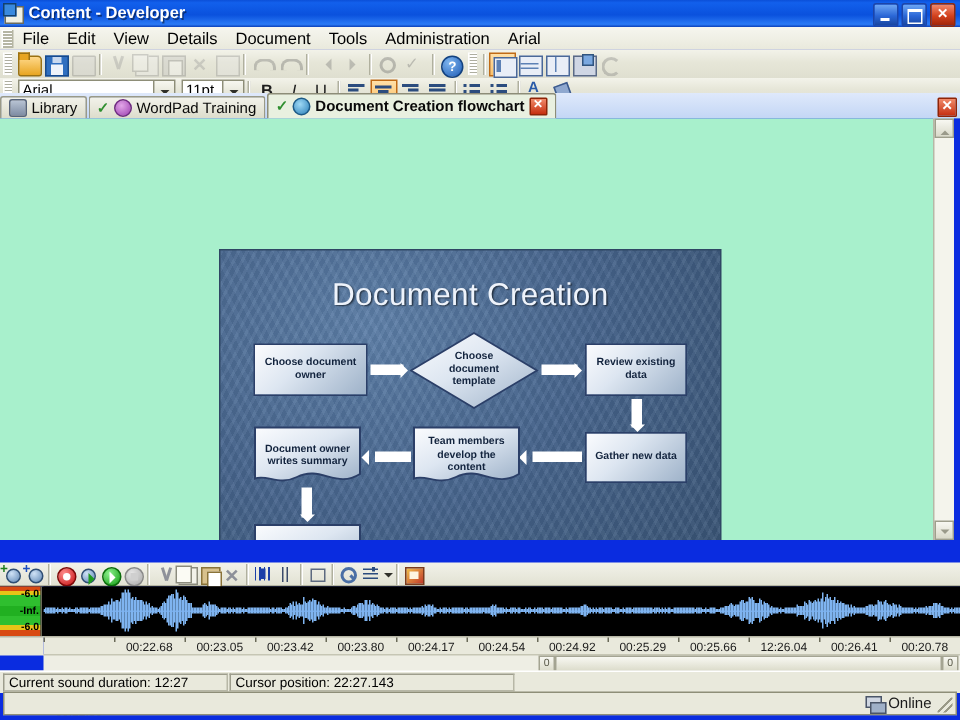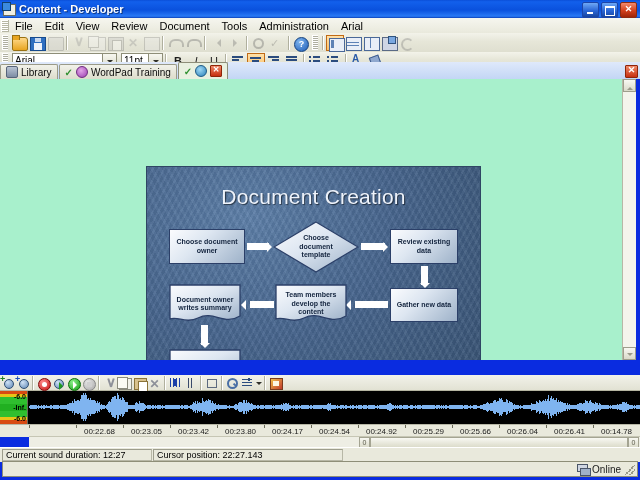--- a/index.html
+++ b/index.html
@@ -272,21 +272,21 @@
           <i>✕</i>
         </div>
     </div>
   </div>
 
   <div class="menubar">
     <div class="grip"></div>
     <div class="menu-item">File</div>
     <div class="menu-item">Edit</div>
     <div class="menu-item">View</div>
-    <div class="menu-item">Review</div>
+    <div class="menu-item">Details</div>
     <div class="menu-item">Document</div>
     <div class="menu-item">Tools</div>
     <div class="menu-item">Administration</div>
     <div class="menu-item">Arial</div>
   </div>
 
   <div class="tbrow r1">
     <div class="grip2"></div>
     <div class="tbtn">
         <div class="ico i-open"></div>
@@ -446,20 +446,21 @@
       <span>Library</span>
     </div>
     <div class="tab">
       <span class="ck">✓</span>
       <span class="tabico wp"></span>
       <span>WordPad Training</span>
     </div>
     <div class="tab active">
       <span class="ck">✓</span>
       <span class="tabico doc"></span>
+      <span>Document Creation flowchart</span>
       <span class="tabclose">✕</span>
     </div>
     <div class="tabstrip-close">✕</div>
   </div>
 
   <div class="docarea">
     <div class="slide">
       <div class="slide-title">Document Creation</div>
 
       <div class="node" style="left:22px;top:62px;width:76px;height:35px;">
@@ -1247,25 +1248,25 @@
       <div class="tlabel" style="left: 258.5px;">00:24.17</div>
       <div class="tick" style="left: 282px;"></div>
       <div class="tlabel" style="left: 305.5px;">00:24.54</div>
       <div class="tick" style="left: 329px;"></div>
       <div class="tlabel" style="left: 352.5px;">00:24.92</div>
       <div class="tick" style="left: 376px;"></div>
       <div class="tlabel" style="left: 399.5px;">00:25.29</div>
       <div class="tick" style="left: 423px;"></div>
       <div class="tlabel" style="left: 446.5px;">00:25.66</div>
       <div class="tick" style="left: 470px;"></div>
-      <div class="tlabel" style="left: 493.5px;">00:26.04</div>
+      <div class="tlabel" style="left: 493.5px;">12:26.04</div>
       <div class="tick" style="left: 517px;"></div>
       <div class="tlabel" style="left: 540.5px;">00:26.41</div>
       <div class="tick" style="left: 564px;"></div>
-      <div class="tlabel" style="left: 587.5px;">00:14.78</div>
+      <div class="tlabel" style="left: 587.5px;">00:20.78</div>
     </div>
 
   <div class="hscroll">
     <div class="hb" style="left:330px;">0</div>
     <div class="thumb" style="left:341px;width:258px;"></div>
     <div class="hb" style="left:599px;">0</div>
   </div>
 
   <div class="sstatus">
     <div class="scell" style="width:150px;margin-left:2px;">Current sound duration: 12:27</div>

